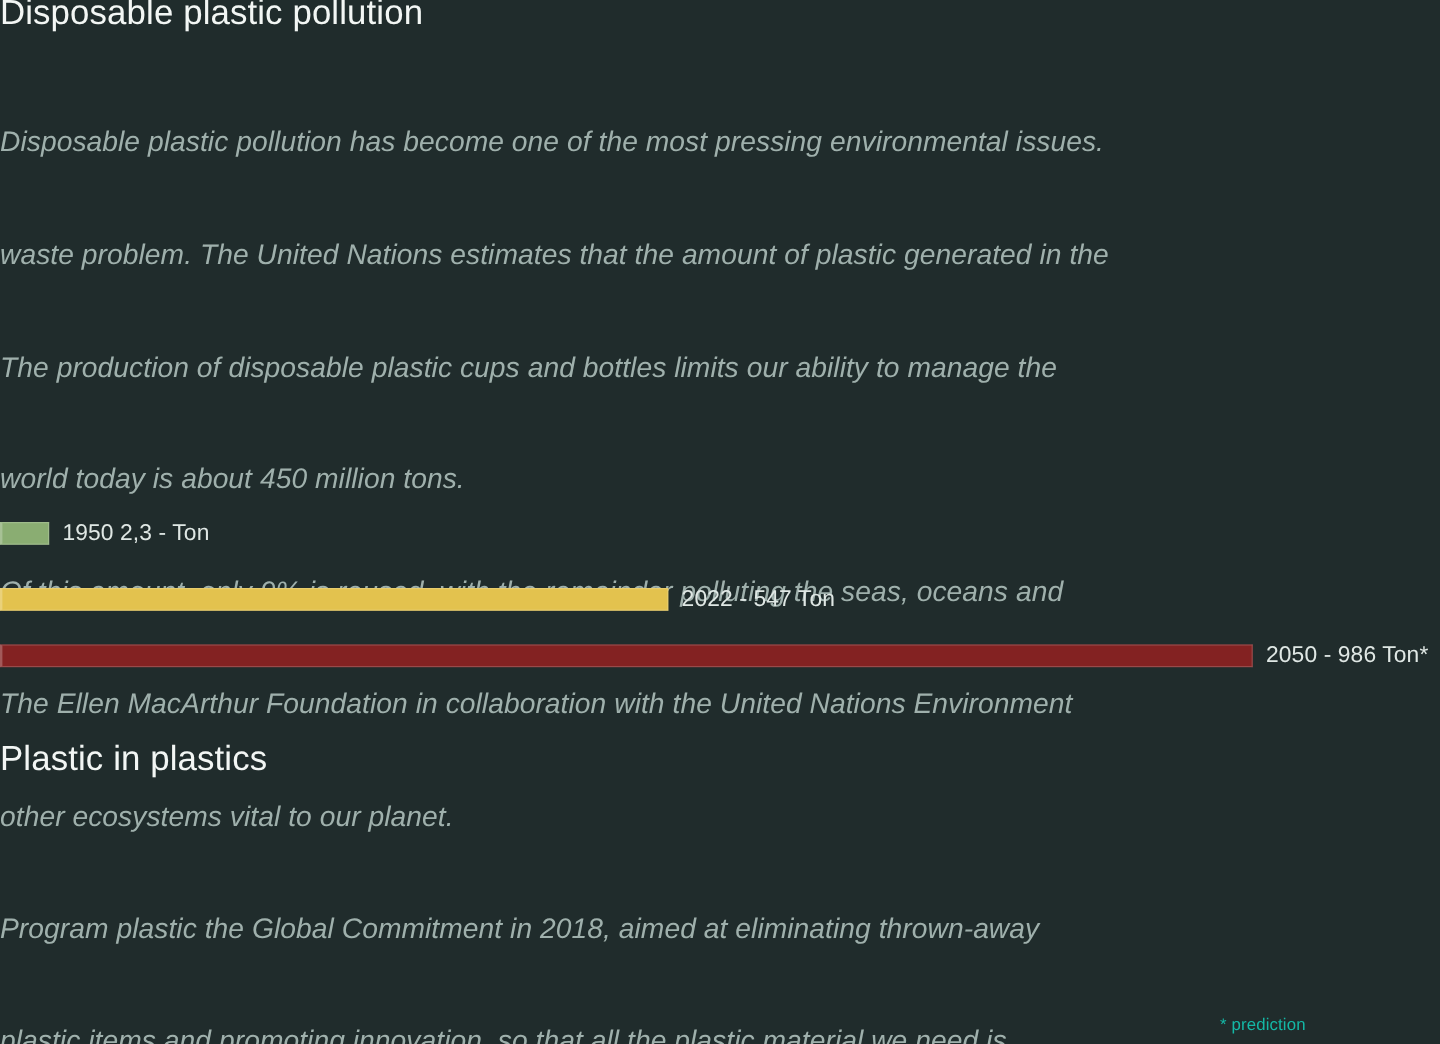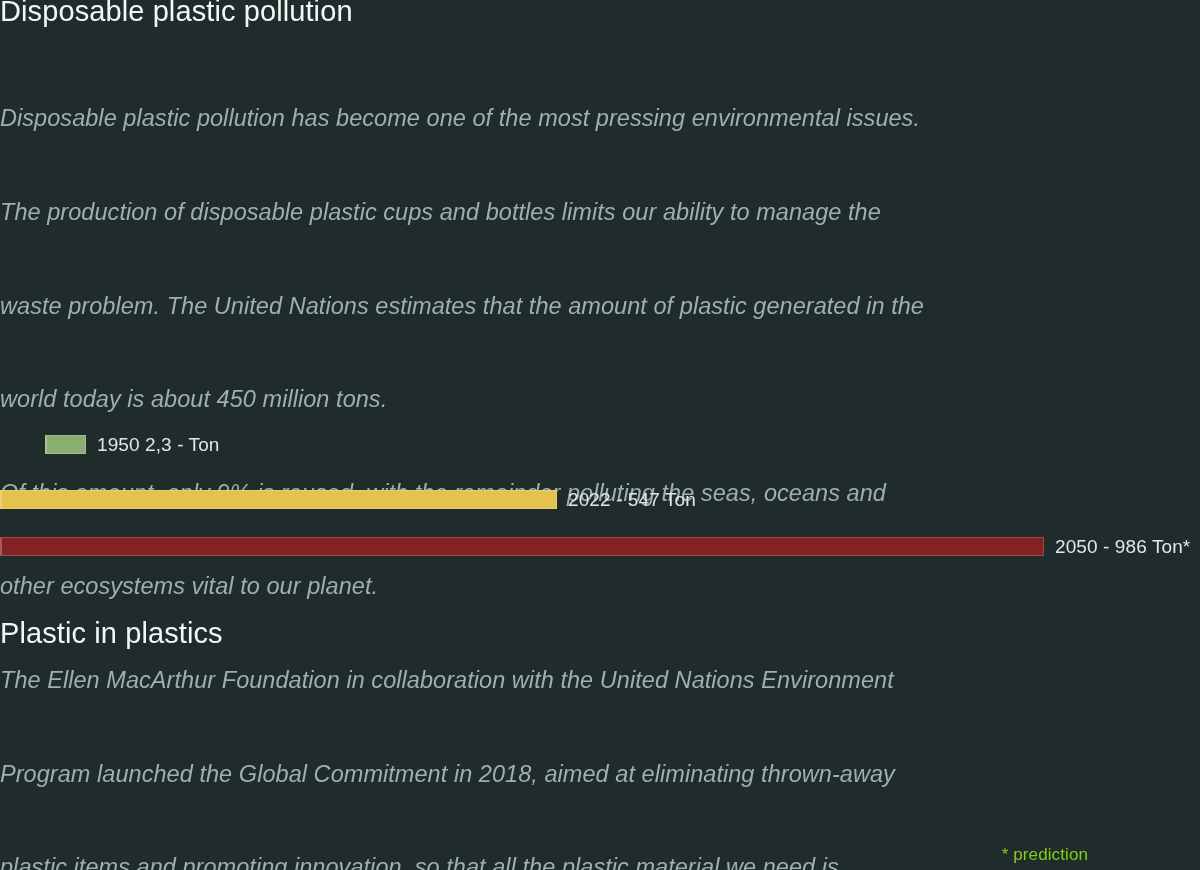--- a/index.html
+++ b/index.html
@@ -83,53 +83,53 @@
   }
   .bar-label {
     color: #dfe7e4;
     font-size: 19px;
     font-weight: 400;
     line-height: 1;
     letter-spacing: 0.1px;
     margin-left: 11px;
     white-space: nowrap;
   }
-  #bar-row-1950 { top: 6px; margin-left: 45px; }
+  #bar-row-1950 { top: 6px; }
   #bar-row-2022 { top: 61px; }
   #bar-row-2050 { top: 108px; }
 
   
   .footnote {
     position: absolute;
     right: 4px;
     top: 845px;
-    color: #84cc16;
-    font-size: 17px;
+    color: #14b8a6;
+    font-size: 14px;
     font-weight: 300;
     letter-spacing: 0.1px;
     white-space: nowrap;
     text-align: right;
   }
 </style>
 </head>
 <body style="background: rgb(32, 44, 44);">
 
 <div class="page">
 
   <h1 class="section-title" id="title-plastic-pollution">Disposable plastic pollution</h1>
 
   <div class="body-block" id="intro-block">
     <span class="line">Disposable plastic pollution has become one of the most pressing environmental issues.</span>
+    <span class="line">waste problem. The United Nations estimates that the amount of plastic generated in the</span>
     <span class="line">The production of disposable plastic cups and bottles limits our ability to manage the</span>
-    <span class="line">waste problem. The United Nations estimates that the amount of plastic generated in the</span>
     <span class="line">world today is about 450 million tons.</span>
     <span class="line">Of this amount, only 9% is reused, with the remainder polluting the seas, oceans and</span>
+    <span class="line">The Ellen MacArthur Foundation in collaboration with the United Nations Environment</span>
     <span class="line">other ecosystems vital to our planet.</span>
-    <span class="line">The Ellen MacArthur Foundation in collaboration with the United Nations Environment</span>
-    <span class="line">Program launched the Global Commitment in 2018, aimed at eliminating thrown-away</span>
+    <span class="line">Program plastic the Global Commitment in 2018, aimed at eliminating thrown-away</span>
     <span class="line">plastic items and promoting innovation, so that all the plastic material we need is</span>
     
     
   </div>
 
   <div class="chart">
 
     <div class="bar-row" id="bar-row-1950">
       <div class="bar" id="bar-1950" style="width: 41px; background: rgb(138, 173, 114);"></div>
       <div class="bar-label">1950 2,3 - Ton</div>

